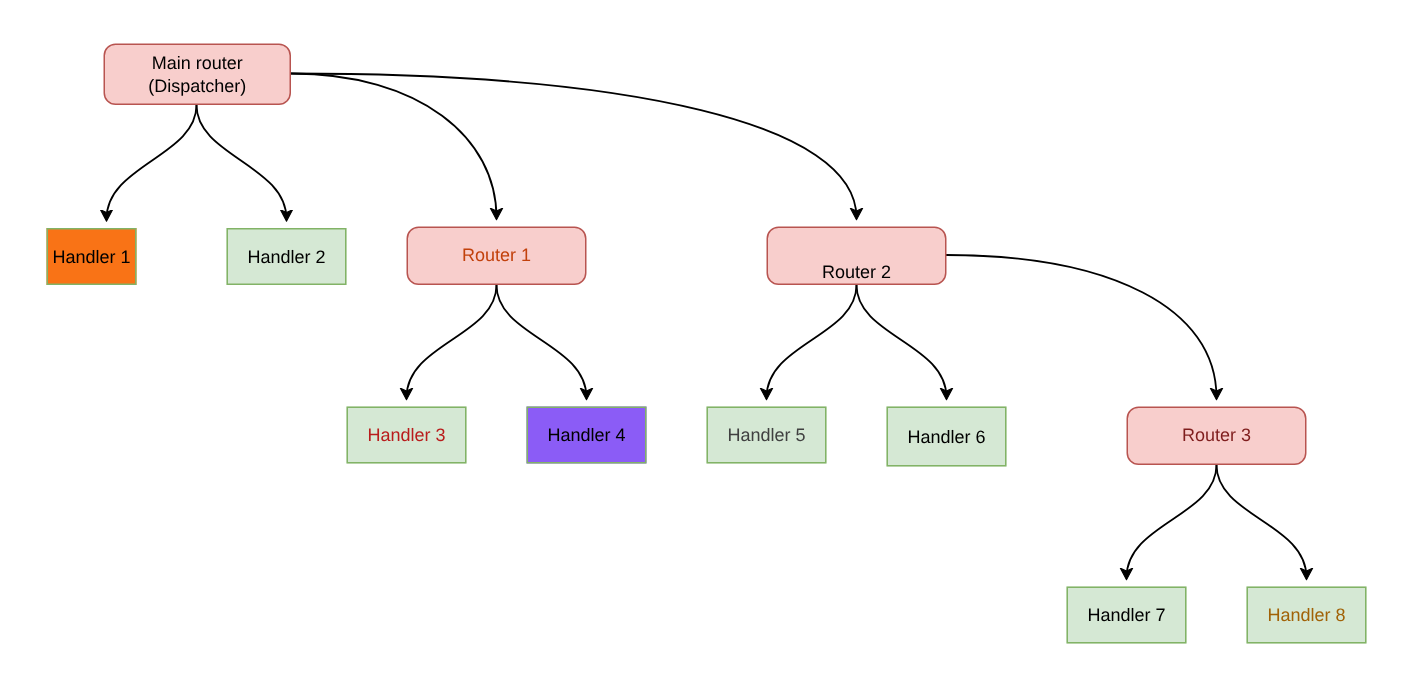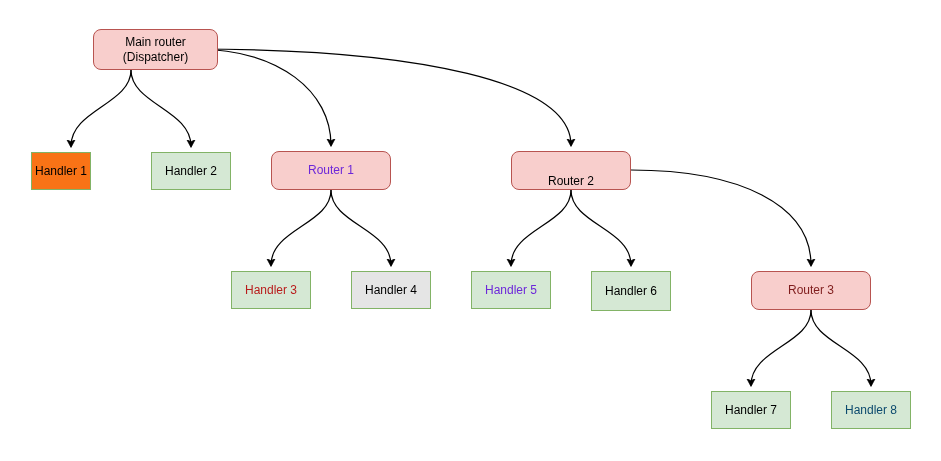--- a/index.html
+++ b/index.html
@@ -70,51 +70,51 @@
         <path d="M 331 190 C 331 224 271 229 271 265" marker-end="url(#arrowhead)"></path>
         <path d="M 331 190 C 331 224 391 229 391 265" marker-end="url(#arrowhead)"></path>
         <path d="M 571 190 C 571 224 511 229 511 265" marker-end="url(#arrowhead)"></path>
         <path d="M 571 190 C 571 224 631 229 631 265" marker-end="url(#arrowhead)"></path>
         <path d="M 631 170 C 740 170 811 205 811 265" marker-end="url(#arrowhead)"></path>
         <path d="M 811 310 C 811 344 751 349 751 385" marker-end="url(#arrowhead)"></path>
         <path d="M 811 310 C 811 344 871 349 871 385" marker-end="url(#arrowhead)"></path>
       </g>
   </svg>
   <div id="nodes-group">
-      <div class="node node-router" style="left: 69px; top: 29px; width: 125px; height: 41px; background: rgb(248, 206, 204); border-color: rgb(184, 84, 80); margin-left: 24px;">
+      <div class="node node-router" style="left: 69px; top: 29px; width: 125px; height: 41px; background: rgb(248, 206, 204); border-color: rgb(184, 84, 80);">
         <span class="node-label" style="color: rgb(0, 0, 0);">Main router
 (Dispatcher)</span>
       </div>
       <div class="node node-handler" style="left: 31px; top: 152px; width: 60px; height: 38px; background: #f97316; border-color: rgb(130, 179, 102);">
         <span class="node-label" style="color: rgb(0, 0, 0);">Handler 1</span>
       </div>
       <div class="node node-handler" style="left: 151px; top: 152px; width: 80px; height: 38px; background: rgb(213, 232, 212); border-color: rgb(130, 179, 102);">
         <span class="node-label" style="color: rgb(0, 0, 0);">Handler 2</span>
       </div>
       <div class="node node-router" style="left: 271px; top: 151px; width: 120px; height: 39px; background: rgb(248, 206, 204); border-color: rgb(184, 84, 80);">
-        <span class="node-label" style="color: #6d28d9;">Router 1</span>
+        <span class="node-label" style="color: #c2410c;">Router 1</span>
       </div>
       <div class="node node-router" style="left: 511px; top: 151px; width: 120px; height: 39px; background: rgb(248, 206, 204); border-color: rgb(184, 84, 80); align-items: flex-end;">
         <span class="node-label" style="color: rgb(0, 0, 0);">Router 2</span>
       </div>
       <div class="node node-handler" style="left: 231px; top: 271px; width: 80px; height: 38px; background: rgb(213, 232, 212); border-color: rgb(130, 179, 102);">
         <span class="node-label" style="color: #b91c1c;">Handler 3</span>
       </div>
-      <div class="node node-handler" style="left: 351px; top: 271px; width: 80px; height: 38px; background: #e5e5e5; border-color: rgb(130, 179, 102);">
+      <div class="node node-handler" style="left: 351px; top: 271px; width: 80px; height: 38px; background: #8b5cf6; border-color: rgb(130, 179, 102);">
         <span class="node-label" style="color: rgb(0, 0, 0);">Handler 4</span>
       </div>
       <div class="node node-handler" style="left: 471px; top: 271px; width: 80px; height: 38px; background: rgb(213, 232, 212); border-color: rgb(130, 179, 102);">
-        <span class="node-label" style="color: #6d28d9;">Handler 5</span>
+        <span class="node-label" style="color: #404040;">Handler 5</span>
       </div>
       <div class="node node-handler" style="left: 591px; top: 271px; width: 80px; height: 40px; background: rgb(213, 232, 212); border-color: rgb(130, 179, 102);">
         <span class="node-label" style="color: rgb(0, 0, 0);">Handler 6</span>
       </div>
       <div class="node node-router" style="left: 751px; top: 271px; width: 120px; height: 39px; background: rgb(248, 206, 204); border-color: rgb(184, 84, 80);">
         <span class="node-label" style="color: #7f1d1d;">Router 3</span>
       </div>
       <div class="node node-handler" style="left: 711px; top: 391px; width: 80px; height: 38px; background: rgb(213, 232, 212); border-color: rgb(130, 179, 102);">
         <span class="node-label" style="color: rgb(0, 0, 0);">Handler 7</span>
       </div>
       <div class="node node-handler" style="left: 831px; top: 391px; width: 80px; height: 38px; background: rgb(213, 232, 212); border-color: rgb(130, 179, 102);">
-        <span class="node-label" style="color: #0c4a6e;">Handler 8</span>
+        <span class="node-label" style="color: #a16207;">Handler 8</span>
       </div>
     </div>
 </div>
 
 </body></html>

